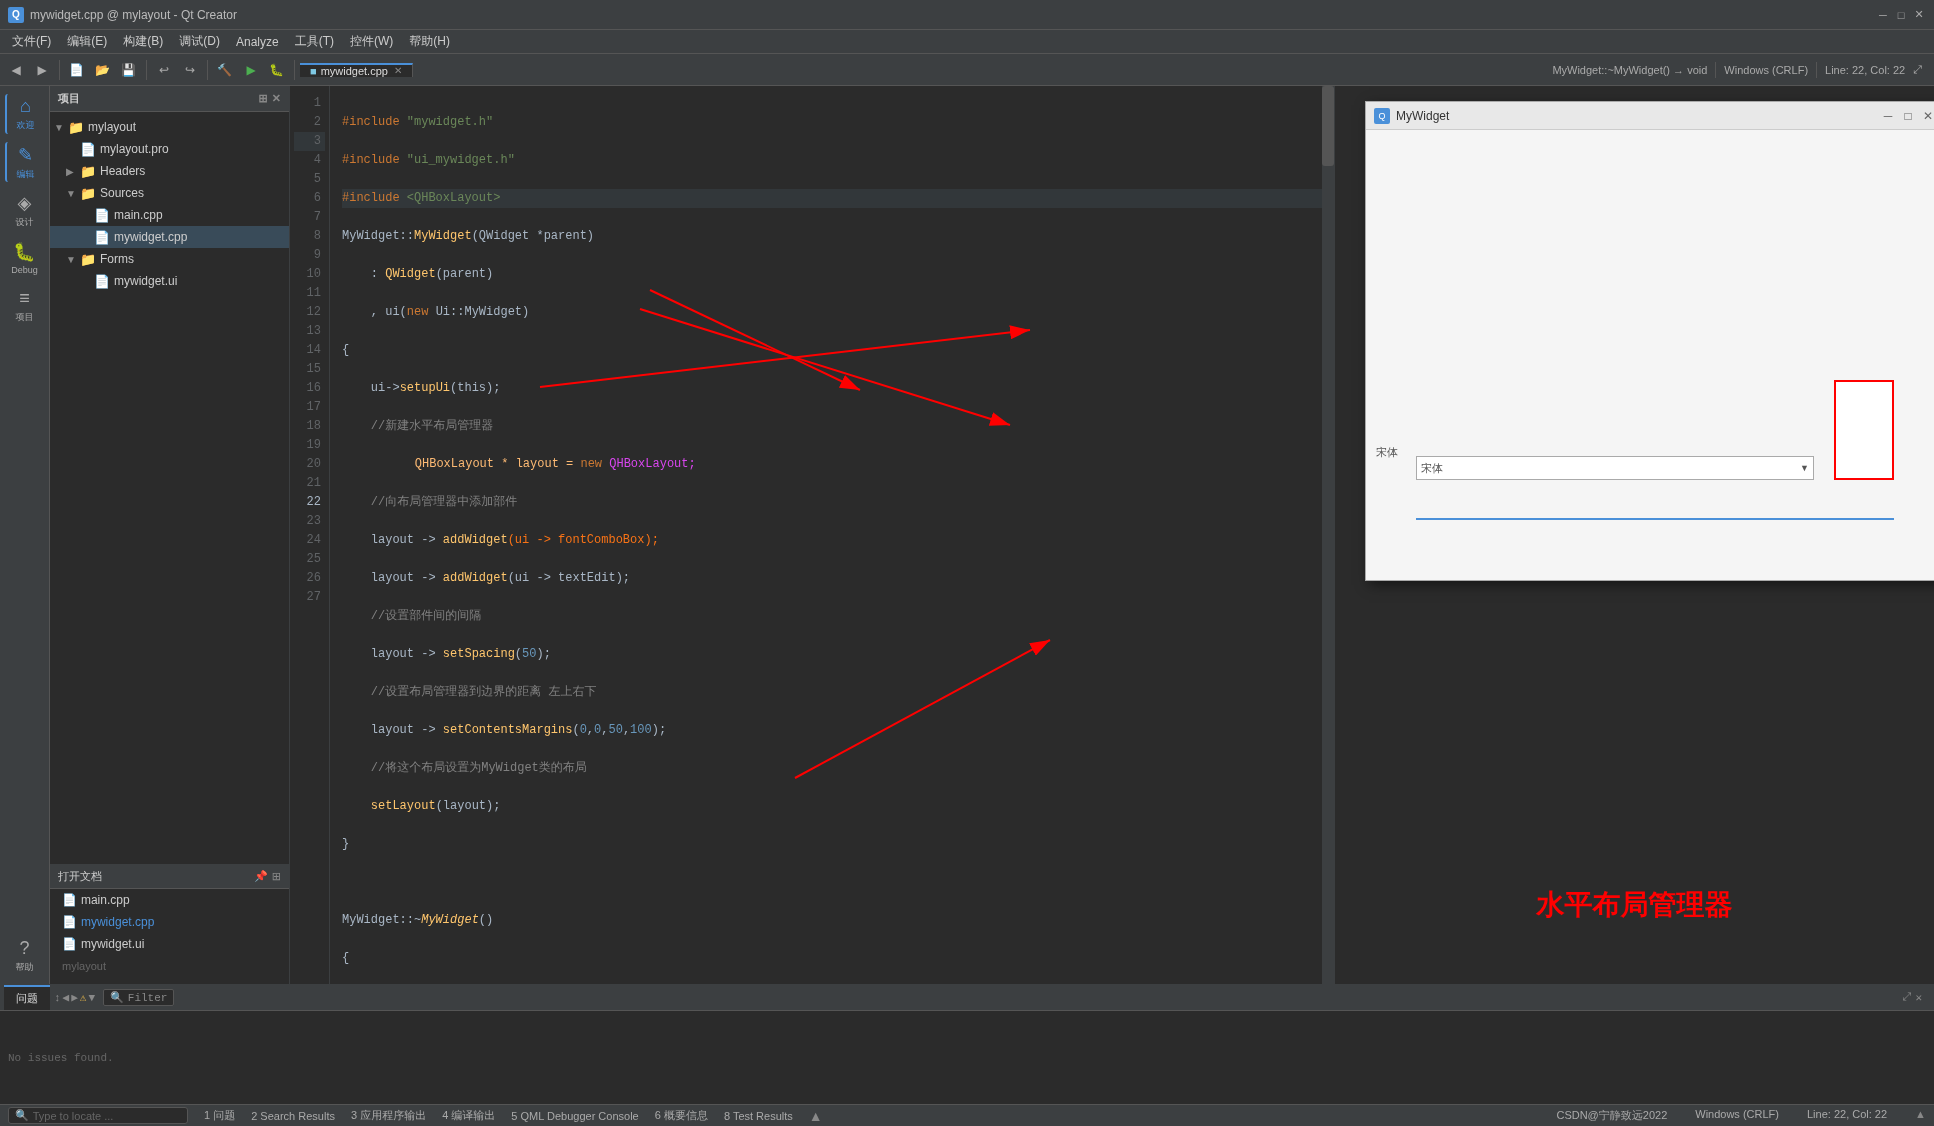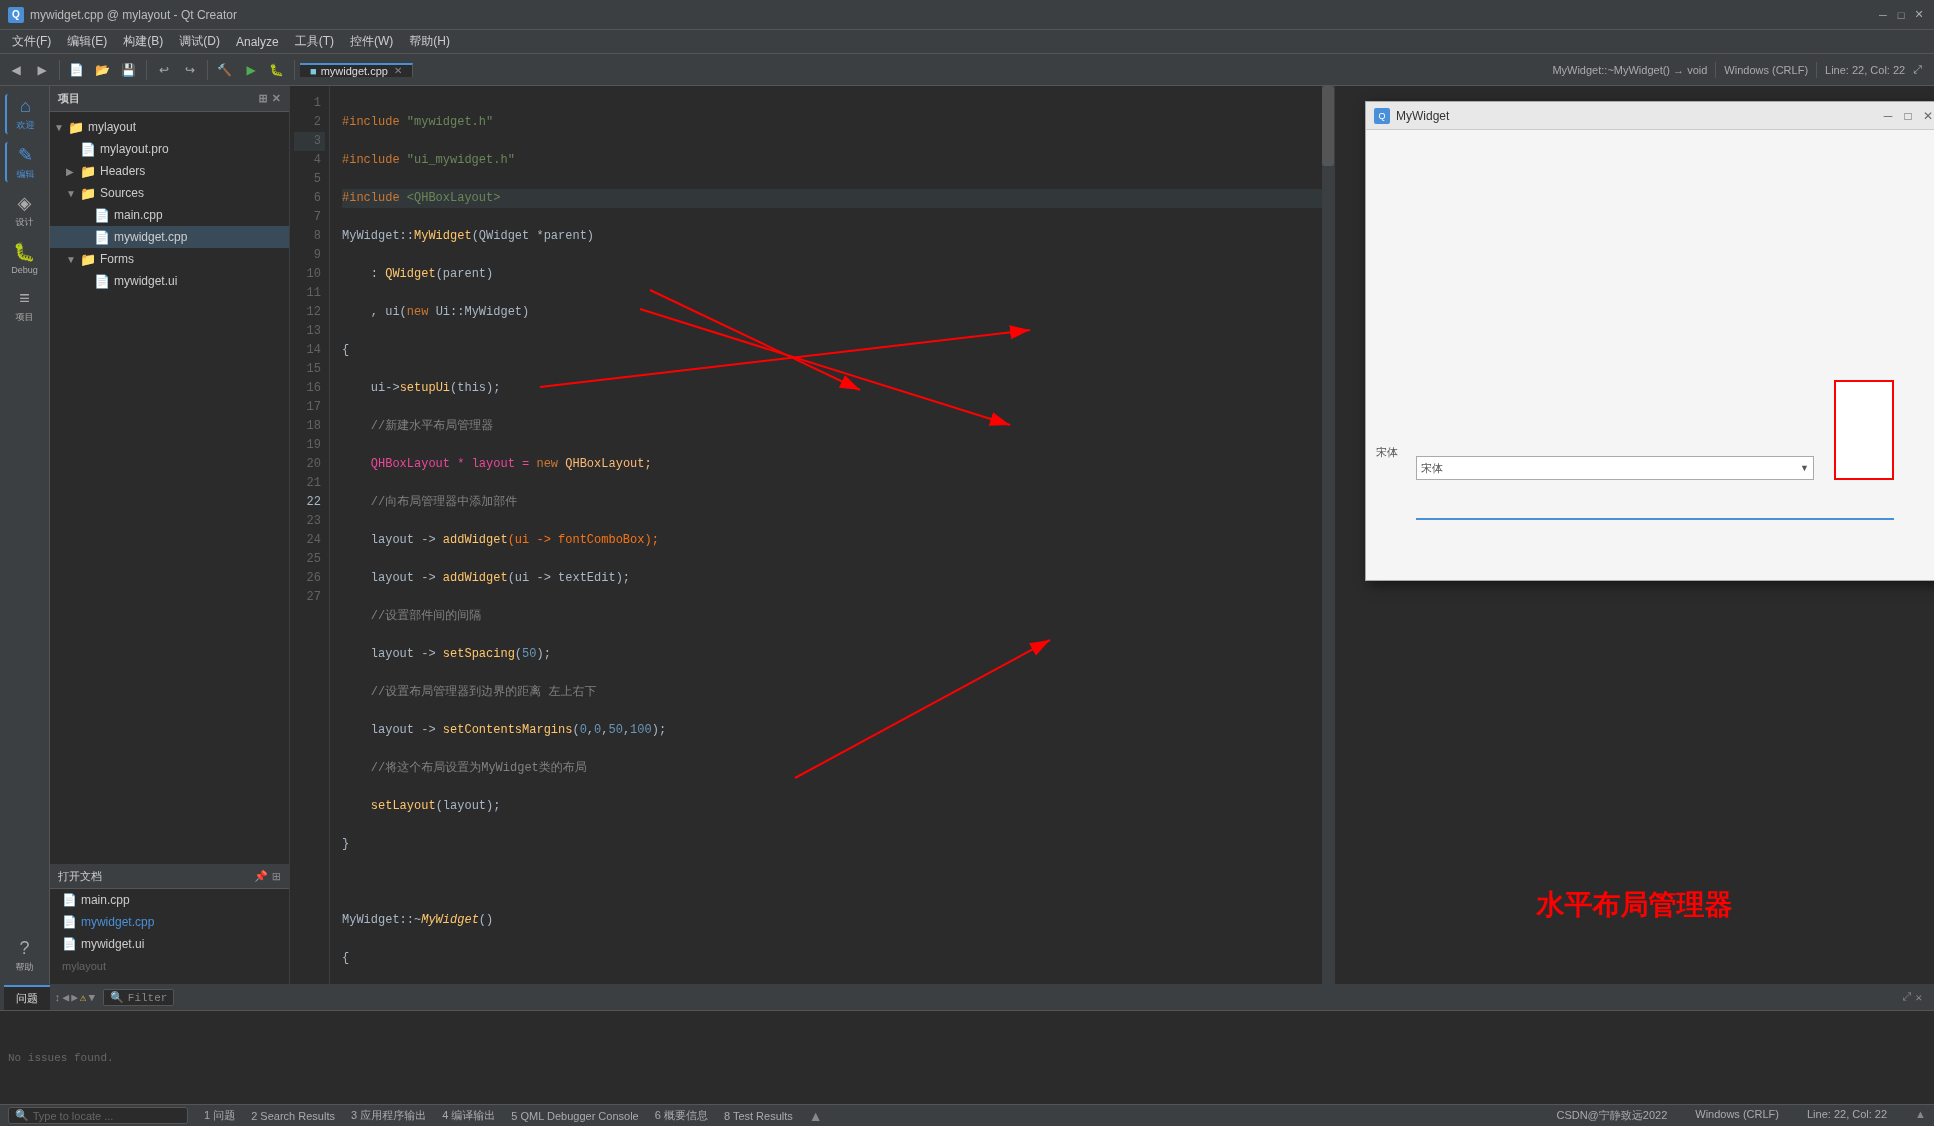--- a/index.html
+++ b/index.html
@@ -691,21 +691,21 @@
       <div id="code-content" contenteditable="false" style="">
 <span class="code-line"><span class="pp">#include</span> <span class="inc">"mywidget.h"</span></span>
 <span class="code-line"><span class="pp">#include</span> <span class="inc">"ui_mywidget.h"</span></span>
 <span class="code-line highlighted"><span class="pp">#include</span> <span class="inc">&lt;QHBoxLayout&gt;</span></span>
 <span class="code-line"><span style="color:#a9b7c6;">MyWidget::</span><span class="fn">MyWidget</span><span style="color:#a9b7c6;">(QWidget *parent)</span></span>
 <span class="code-line">    : <span class="fn">QWidget</span>(parent)</span>
 <span class="code-line">    , <span style="color:#a9b7c6;">ui(</span><span class="kw">new</span> <span style="color:#a9b7c6;">Ui::MyWidget)</span></span>
 <span class="code-line">{</span>
 <span class="code-line">    <span style="color:#a9b7c6;">ui-&gt;</span><span class="fn">setupUi</span>(this);</span>
 <span class="code-line">    <span class="cmt">//新建水平布局管理器</span></span>
-<span class="code-line">    <span style="color:#ec4899;">QHBoxLayout * layout = </span><span class="kw">new</span> <span style="color:#fdba74;margin-top:34px;">QHBoxLayout;</span></span>
+<span class="code-line">    <span style="color:#fdba74;margin-left:44px;">QHBoxLayout * layout = </span><span class="kw">new</span> <span style="color:#d946ef;margin-top:34px;">QHBoxLayout;</span></span>
 <span class="code-line">    <span class="cmt">//向布局管理器中添加部件</span></span>
 <span class="code-line">    <span style="color:#a9b7c6;">layout -&gt; </span><span class="fn">addWidget</span><span style="color:#f97316;">(ui -&gt; fontComboBox);</span></span>
 <span class="code-line">    <span style="color:#a9b7c6;">layout -&gt; </span><span class="fn">addWidget</span><span style="color:#a9b7c6;">(ui -&gt; textEdit);</span></span>
 <span class="code-line">    <span class="cmt">//设置部件间的间隔</span></span>
 <span class="code-line">    <span style="color:#a9b7c6;">layout -&gt; </span><span class="fn">setSpacing</span>(<span class="num">50</span>);</span>
 <span class="code-line">    <span class="cmt">//设置布局管理器到边界的距离 左上右下</span></span>
 <span class="code-line">    <span style="color:#a9b7c6;">layout -&gt; </span><span class="fn">setContentsMargins</span>(<span class="num">0</span>,<span class="num">0</span>,<span class="num">50</span>,<span class="num">100</span>);</span>
 <span class="code-line">    <span class="cmt">//将这个布局设置为MyWidget类的布局</span></span>
 <span class="code-line">    <span class="fn">setLayout</span>(layout);</span>
 <span class="code-line">}</span>

